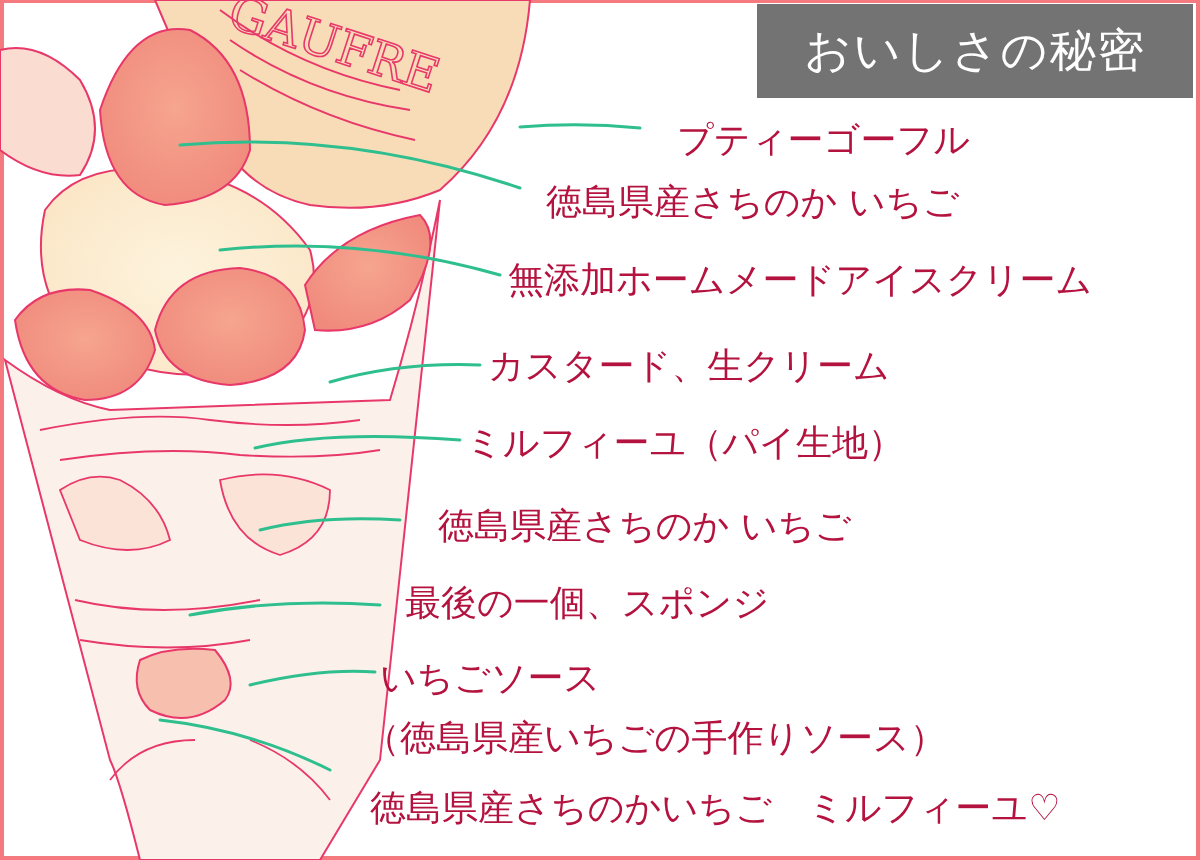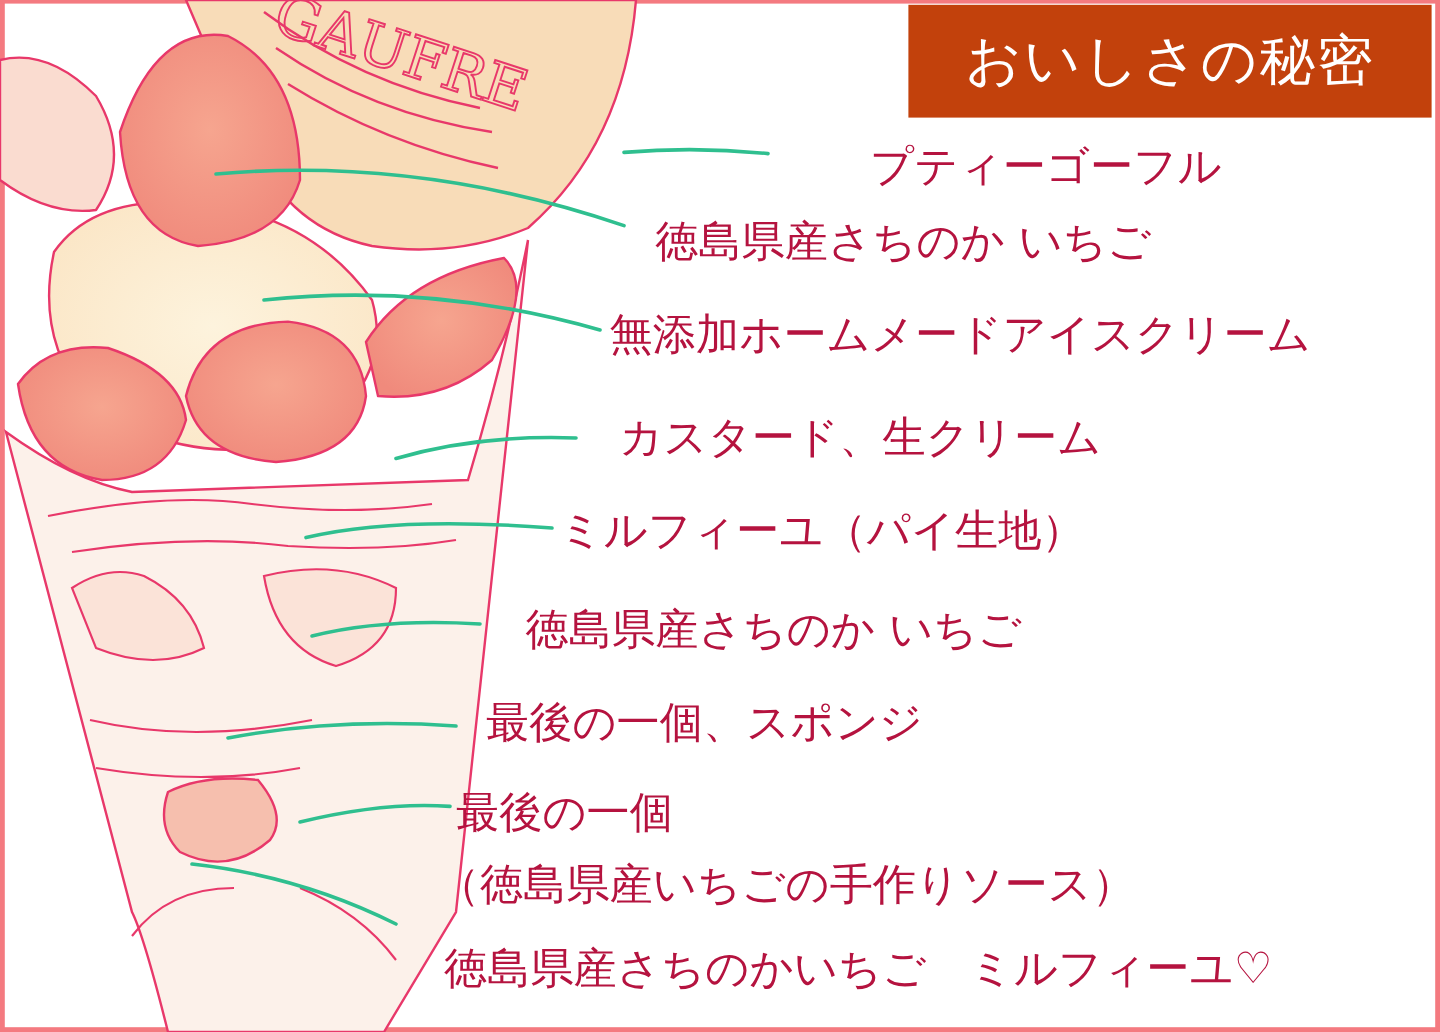--- a/index.html
+++ b/index.html
@@ -1,21 +1,21 @@
 <!DOCTYPE html>
 <html><head>
 <meta charset="utf-8">
 <style>
   html, body { margin: 0; padding: 0; }
   body { width: 1200px; height: 860px; overflow: hidden; background: #ffffff; font-family: "DejaVu Sans", "Liberation Sans", sans-serif; }
   .frame { position: absolute; left: 0; top: 0; width: 1200px; height: 860px; box-sizing: border-box; border: 4px solid #f47a80; border-top: 0; background: #ffffff; }
   .topbar-left { position: absolute; left: 0; top: 0; width: 155px; height: 3px; background: #f47a80; }
   .topbar-right { position: absolute; left: 530px; top: 0; width: 670px; height: 3px; background: #f47a80; }
   svg.art { position: absolute; left: 0; top: 0; }
-  .title-box { position: absolute; left: 757px; top: 4px; width: 436px; height: 94px; background: #c2410c; display: flex; align-items: center; justify-content: center; }
+  .title-box { position: absolute; left: 757px; top: 4px; width: 436px; height: 94px; background: #737373; display: flex; align-items: center; justify-content: center; }
   .title-text { color: #ffffff; font-family: "DejaVu Serif", "Liberation Serif", serif; font-size: 46px; letter-spacing: 2px; }
   .label { position: absolute; color: #b5133f; font-size: 36px; white-space: nowrap; line-height: 1; }
 </style>
 </head>
 <body>
 
 <div class="frame"></div>
 <div class="topbar-left"></div>
 <div class="topbar-right"></div>
 
@@ -72,22 +72,22 @@
     <path d="M190 615 Q280 598 380 605"></path>
     <path d="M250 685 Q320 668 375 672"></path>
     <path d="M160 720 Q250 730 330 770"></path>
   </g>
 </svg>
 
 <div class="title-box">
   <span class="title-text">おいしさの秘密</span>
 </div>
 
-<div class="label" style="left:677px; top:122px;margin-left:48px;">プティーゴーフル</div>
+<div class="label" style="left:677px; top:122px;">プティーゴーフル</div>
 <div class="label" style="left:546px; top:184px;">徳島県産さちのか いちご</div>
 <div class="label" style="left:508px; top:262px;">無添加ホームメードアイスクリーム</div>
-<div class="label" style="left:488px; top:348px;margin-left:28px;">カスタード、生クリーム</div>
+<div class="label" style="left:488px; top:348px;">カスタード、生クリーム</div>
 <div class="label" style="left:466px; top:425px;text-align:center;">ミルフィーユ（パイ生地）</div>
 <div class="label" style="left:438px; top:508px;">徳島県産さちのか いちご</div>
 <div class="label" style="left:405px; top:585px;">最後の一個、スポンジ</div>
-<div class="label" style="left:380px; top:660px;">最後の一個</div>
+<div class="label" style="left:380px; top:660px;">いちごソース</div>
 <div class="label" style="left:364px; top:720px;">（徳島県産いちごの手作りソース）</div>
 <div class="label" style="left:370px; top:790px;">徳島県産さちのかいちご　ミルフィーユ♡</div>
 
 </body></html>

